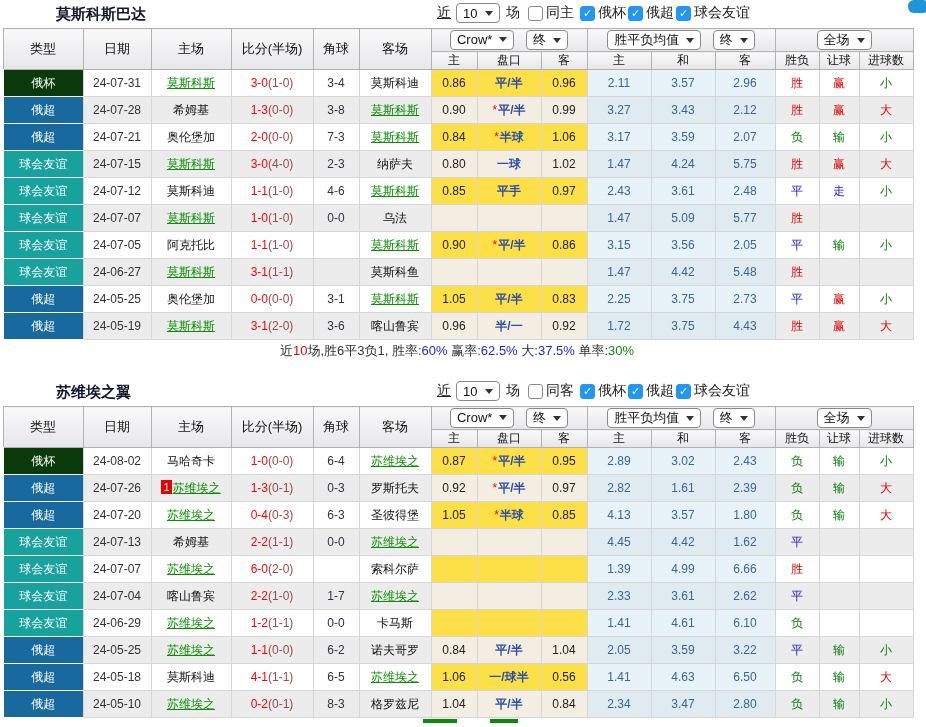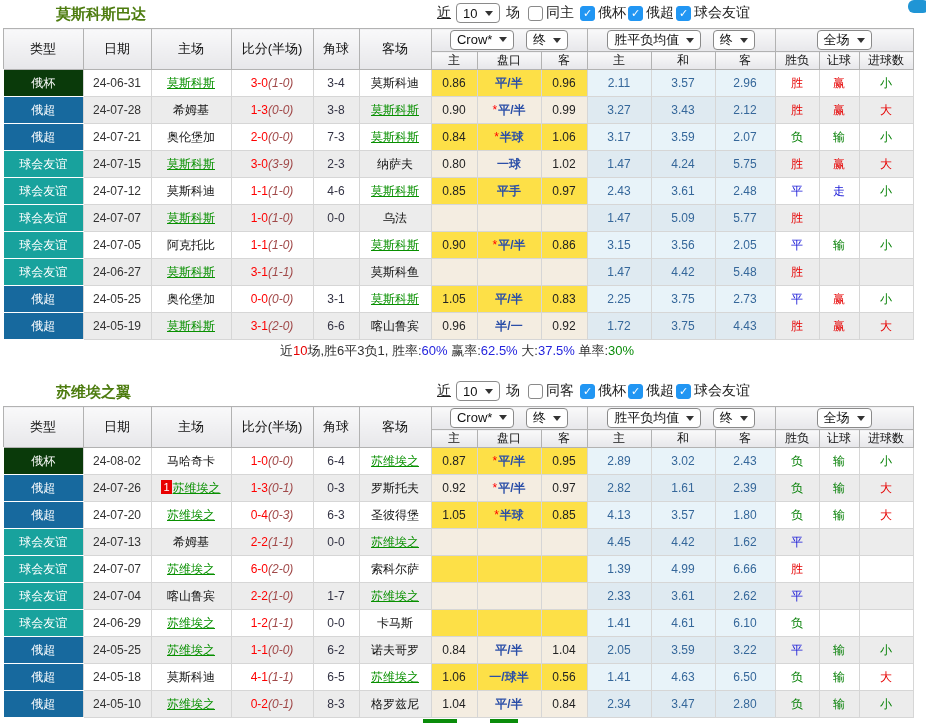--- a/index.html
+++ b/index.html
@@ -1,20 +1,20 @@
 <!DOCTYPE html>
 <html><head>
 <meta charset="utf-8">
 <style>
   html,body{margin:0;padding:0;background:#fff;}
   .screen{position:relative;width:926px;height:727px;overflow:hidden;background:#fff;
           font-family:"Liberation Sans","DejaVu Sans",sans-serif;color:#222;}
   .scroll-thumb{position:absolute;top:0;right:-3px;width:21px;height:13px;background:#2095d5;border-radius:6px;}
   .filter-row{position:relative;height:28px;}
-  .team-title{position:absolute;left:56px;top:5px;font-size:15px;font-weight:bold;color:#4d7c0f;}
+  .team-title{position:absolute;left:56px;top:5px;font-size:15px;font-weight:bold;color:#0f172a;}
   .filter-controls{position:absolute;left:437px;top:3px;display:flex;align-items:center;font-size:14px;color:#222;}
   .near-link{text-decoration:underline;margin-right:5px;cursor:pointer;}
   .select{display:inline-flex;align-items:center;justify-content:space-between;background:#fff;border:1px solid #8a8a8a;
           border-radius:4px;padding:1px 6px;font-size:13px;color:#111;height:20px;box-sizing:border-box;}
   .sel-arrow{width:0;height:0;border-left:4px solid transparent;border-right:4px solid transparent;border-top:5px solid #333;margin-left:7px;}
   .unit{margin:0 8px 0 6px;}
   .cb{display:inline-flex;align-items:center;justify-content:center;width:15px;height:15px;border:1px solid #8a8a8a;
       border-radius:3px;background:#fff;font-size:11px;line-height:15px;color:#fff;box-sizing:border-box;}
   .cb.checked{background:#2196f3;border-color:#2196f3;}
   .cb-label{margin:0 2px 0 3px;text-align:right;}
@@ -32,21 +32,21 @@
   tr.odd td.odds-col{background:#fde047;}
   tr.even td.odds-col{background:#f4ede1;}
   tr.odd td.avg-col{background:#e8f3f9;color:#35679a;}
   tr.even td.avg-col{background:#dfeaf1;color:#35679a;}
   td.type-col{color:#fff;border-left:2px solid #fff;border-bottom:1px solid #fff;border-top:1px solid #fff;}
   td.date-col{color:#333;}
   td.corner-col{color:#334;}
   .tname{color:#111;}
   .tname.focus{color:#089000;text-decoration:underline;}
   .fscore{color:#ff0000;}
-  .hscore{color:#a04848;font-style:italic;}
+  .hscore{color:#a04848;}
   .hcap{color:#2b4fa8;font-weight:bold;}
   .star{color:#ff0000;margin-right:1px;}
   .badge{display:inline-block;background:#e80000;color:#fff;font-size:11px;line-height:14px;padding:0 2px;margin-right:1px;vertical-align:1px;}
   .summary-row{width:910px;margin-left:2px;height:22px;line-height:22px;text-align:center;font-size:13px;background:#fff;}
   .block2{margin-top:16px;}
   .cut-bar{position:absolute;height:4px;background:#0a8c0a;top:719px;}
 </style>
 </head>
 <body>
 
@@ -138,21 +138,21 @@
           <th>和</th>
           <th>客</th>
           <th>胜负</th>
           <th>让球</th>
           <th>进球数</th>
         </tr>
       </thead>
       <tbody id="rows-0">
           <tr class="odd">
             <td class="type-col" style="background: rgb(10, 58, 10);">俄杯</td>
-            <td class="date-col">24-06-31</td>
+            <td class="date-col">24-07-31</td>
             <td class="team-col"><span class="tname focus">莫斯科斯</span></td>
             <td class="score-col"><span class="fscore">3-0</span><span class="hscore">(1-0)</span></td>
             <td class="corner-col">3-4</td>
             <td class="team-col"><span class="tname">莫斯科迪</span></td>
             <td class="odds-col">0.86</td>
             <td class="odds-col"><span class="hcap">平/半</span></td>
             <td class="odds-col">0.96</td>
             <td class="avg-col">2.11</td>
             <td class="avg-col">3.57</td>
             <td class="avg-col">2.96</td>
@@ -191,21 +191,21 @@
             <td class="avg-col">3.59</td>
             <td class="avg-col">2.07</td>
             <td class="res-col" style="color: rgb(6, 128, 6);">负</td>
             <td class="res-col" style="color: rgb(6, 128, 6);">输</td>
             <td class="res-col" style="color: rgb(6, 128, 6);">小</td>
           </tr>
           <tr class="even">
             <td class="type-col" style="background: rgb(24, 162, 157);">球会友谊</td>
             <td class="date-col">24-07-15</td>
             <td class="team-col"><span class="tname focus">莫斯科斯</span></td>
-            <td class="score-col"><span class="fscore">3-0</span><span class="hscore">(3-9)</span></td>
+            <td class="score-col"><span class="fscore">3-0</span><span class="hscore">(4-0)</span></td>
             <td class="corner-col">2-3</td>
             <td class="team-col"><span class="tname">纳萨夫</span></td>
             <td class="odds-col">0.80</td>
             <td class="odds-col"><span class="hcap">一球</span></td>
             <td class="odds-col">1.02</td>
             <td class="avg-col">1.47</td>
             <td class="avg-col">4.24</td>
             <td class="avg-col">5.75</td>
             <td class="res-col" style="color: rgb(230, 0, 0);">胜</td>
             <td class="res-col" style="color: rgb(230, 0, 0);">赢</td>
@@ -294,21 +294,21 @@
             <td class="avg-col">2.73</td>
             <td class="res-col" style="color: rgb(22, 22, 214);">平</td>
             <td class="res-col" style="color: rgb(230, 0, 0);">赢</td>
             <td class="res-col" style="color: rgb(6, 128, 6);">小</td>
           </tr>
           <tr class="even">
             <td class="type-col" style="background: rgb(23, 105, 158);">俄超</td>
             <td class="date-col">24-05-19</td>
             <td class="team-col"><span class="tname focus">莫斯科斯</span></td>
             <td class="score-col"><span class="fscore">3-1</span><span class="hscore">(2-0)</span></td>
-            <td class="corner-col">6-6</td>
+            <td class="corner-col">3-6</td>
             <td class="team-col"><span class="tname">喀山鲁宾</span></td>
             <td class="odds-col">0.96</td>
             <td class="odds-col"><span class="hcap">半/一</span></td>
             <td class="odds-col">0.92</td>
             <td class="avg-col">1.72</td>
             <td class="avg-col">3.75</td>
             <td class="avg-col">4.43</td>
             <td class="res-col" style="color: rgb(230, 0, 0);">胜</td>
             <td class="res-col" style="color: rgb(230, 0, 0);">赢</td>
             <td class="res-col" style="color: rgb(230, 0, 0);">大</td>

